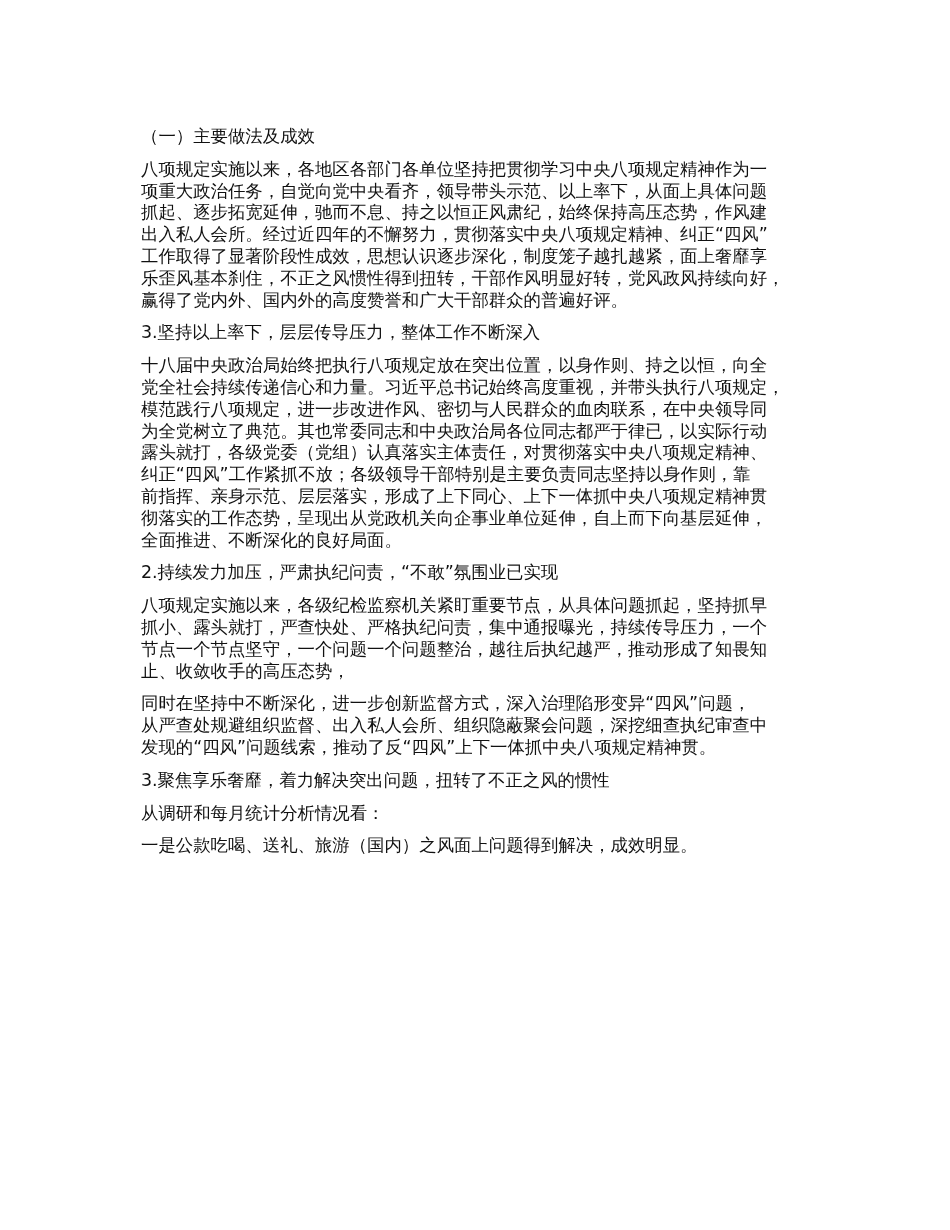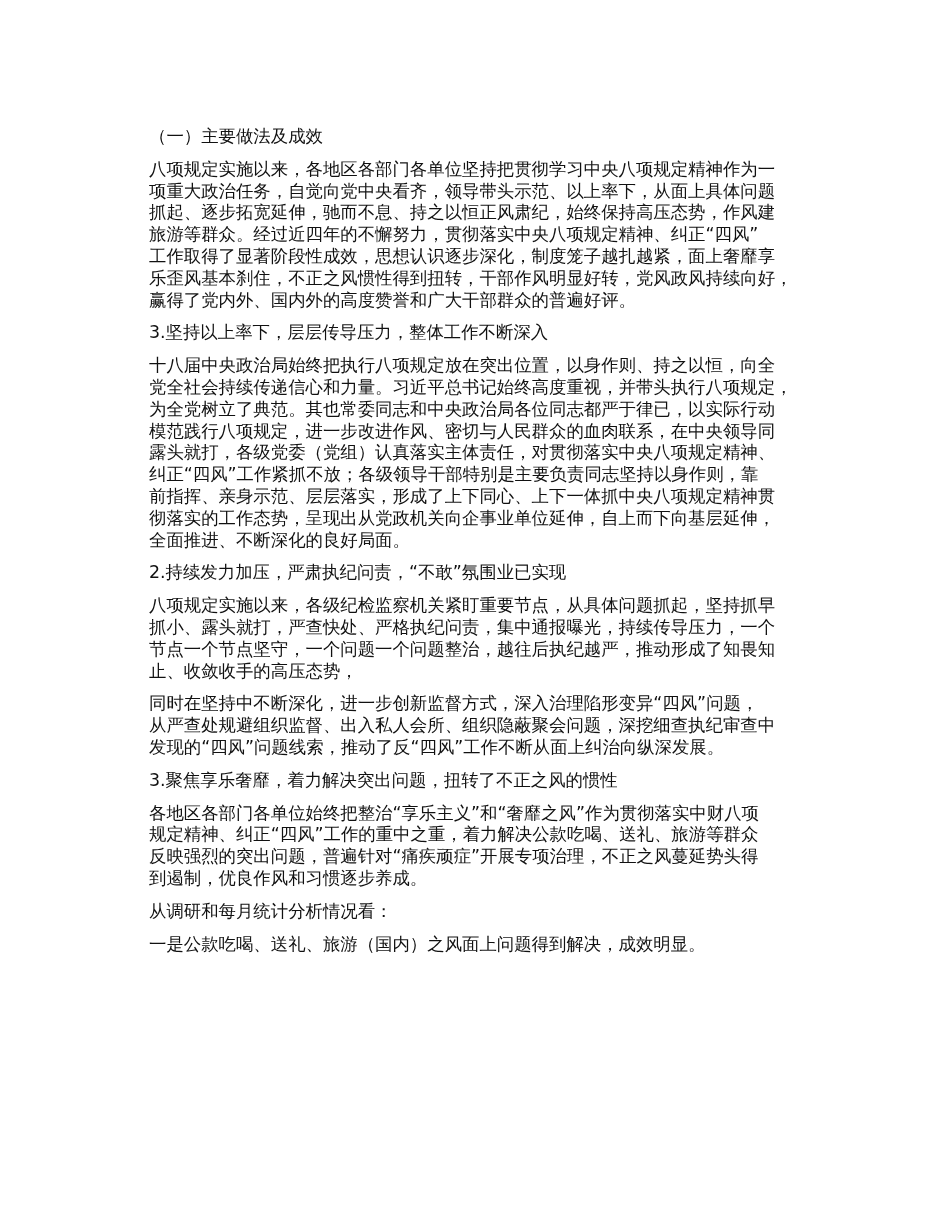--- a/index.html
+++ b/index.html
@@ -7,72 +7,66 @@
   .page {
     position: absolute;
     left: 141px;
     top: 126px;
     width: 690px;
     font-family: "DejaVu Sans", "Liberation Sans", sans-serif;
     font-size: 17.4px;
     line-height: 21.8px;
     color: #111111;
   }
-  .page p { margin: 0 0 11px 8px; white-space: nowrap; }
+  .page p { margin: 0 0 11px 0; white-space: nowrap; }
   .page .line { display: block; white-space: nowrap; }
 </style>
 </head>
 <body>
 
 <div class="page">
   <p>（一）主要做法及成效</p>
 
   <p>
     <span class="line">八项规定实施以来，各地区各部门各单位坚持把贯彻学习中央八项规定精神作为一</span>
     <span class="line">项重大政治任务，自觉向党中央看齐，领导带头示范、以上率下，从面上具体问题</span>
     <span class="line">抓起、逐步拓宽延伸，驰而不息、持之以恒正风肃纪，始终保持高压态势，作风建</span>
-    <span class="line">旅游等群众。经过近四年的不懈努力，贯彻落实中央八项规定精神、纠正“四风”</span>
+    <span class="line">出入私人会所。经过近四年的不懈努力，贯彻落实中央八项规定精神、纠正“四风”</span>
     <span class="line">工作取得了显著阶段性成效，思想认识逐步深化，制度笼子越扎越紧，面上奢靡享</span>
     <span class="line">乐歪风基本刹住，不正之风惯性得到扭转，干部作风明显好转，党风政风持续向好，</span>
     <span class="line">赢得了党内外、国内外的高度赞誉和广大干部群众的普遍好评。</span>
   </p>
 
   <p>3.坚持以上率下，层层传导压力，整体工作不断深入</p>
 
   <p>
     <span class="line">十八届中央政治局始终把执行八项规定放在突出位置，以身作则、持之以恒，向全</span>
     <span class="line">党全社会持续传递信心和力量。习近平总书记始终高度重视，并带头执行八项规定，</span>
+    <span class="line">模范践行八项规定，进一步改进作风、密切与人民群众的血肉联系，在中央领导同</span>
     <span class="line">为全党树立了典范。其也常委同志和中央政治局各位同志都严于律已，以实际行动</span>
-    <span class="line">模范践行八项规定，进一步改进作风、密切与人民群众的血肉联系，在中央领导同</span>
     <span class="line">露头就打，各级党委（党组）认真落实主体责任，对贯彻落实中央八项规定精神、</span>
     <span class="line">纠正“四风”工作紧抓不放；各级领导干部特别是主要负责同志坚持以身作则，靠</span>
     <span class="line">前指挥、亲身示范、层层落实，形成了上下同心、上下一体抓中央八项规定精神贯</span>
     <span class="line">彻落实的工作态势，呈现出从党政机关向企事业单位延伸，自上而下向基层延伸，</span>
     <span class="line">全面推进、不断深化的良好局面。</span>
   </p>
 
   <p>2.持续发力加压，严肃执纪问责，“不敢”氛围业已实现</p>
 
   <p>
     <span class="line">八项规定实施以来，各级纪检监察机关紧盯重要节点，从具体问题抓起，坚持抓早</span>
     <span class="line">抓小、露头就打，严查快处、严格执纪问责，集中通报曝光，持续传导压力，一个</span>
     <span class="line">节点一个节点坚守，一个问题一个问题整治，越往后执纪越严，推动形成了知畏知</span>
     <span class="line">止、收敛收手的高压态势，</span>
   </p>
 
   <p>
     <span class="line">同时在坚持中不断深化，进一步创新监督方式，深入治理陷形变异“四风”问题，</span>
     <span class="line">从严查处规避组织监督、出入私人会所、组织隐蔽聚会问题，深挖细查执纪审查中</span>
-    <span class="line">发现的“四风”问题线索，推动了反“四风”工作不断从面上纠治向纵深发展。</span>
+    <span class="line">发现的“四风”问题线索，推动了反“四风”上下一体抓中央八项规定精神贯。</span>
   </p>
 
   <p>3.聚焦享乐奢靡，着力解决突出问题，扭转了不正之风的惯性</p>
 
-  <p>
-    <span class="line">各地区各部门各单位始终把整治“享乐主义”和“奢靡之风”作为贯彻落实中财八项</span>
-    <span class="line">规定精神、纠正“四风”工作的重中之重，着力解决公款吃喝、送礼、旅游等群众</span>
-    <span class="line">反映强烈的突出问题，普遍针对“痛疾顽症”开展专项治理，不正之风蔓延势头得</span>
-    <span class="line">到遏制，优良作风和习惯逐步养成。</span>
-  </p>
 
   <p>从调研和每月统计分析情况看：</p>
   <p>一是公款吃喝、送礼、旅游（国内）之风面上问题得到解决，成效明显。</p>
 </div>
 
 </body></html>

